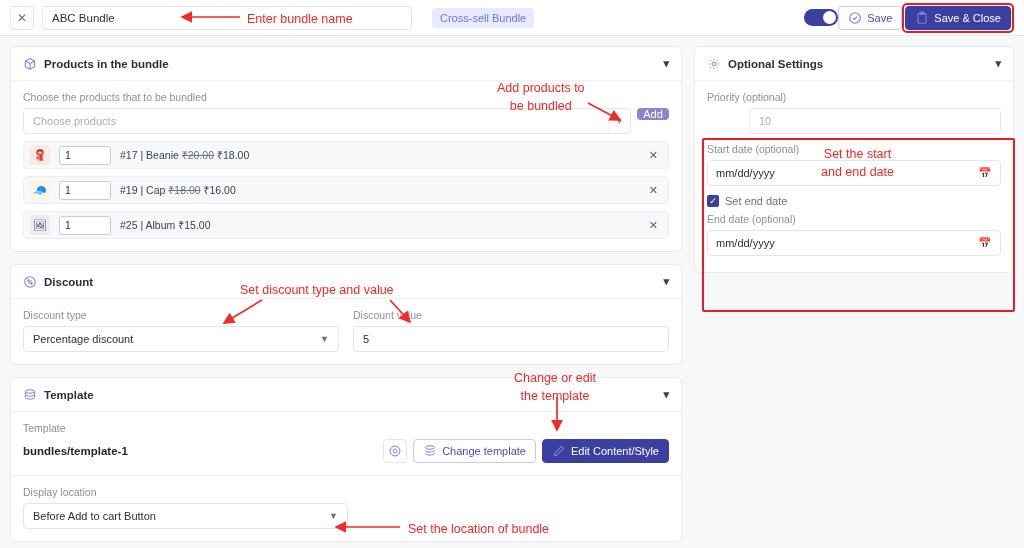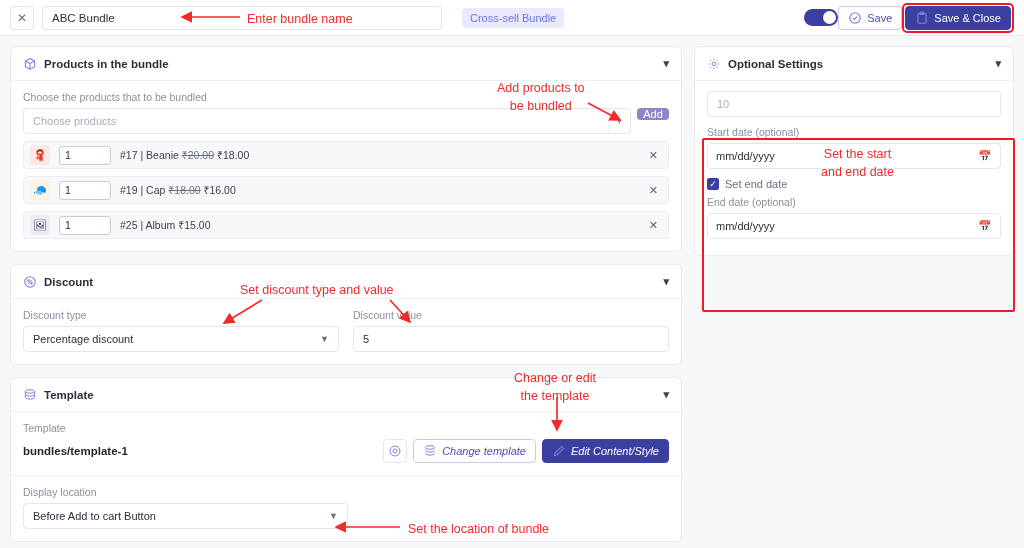--- a/index.html
+++ b/index.html
@@ -21,21 +21,21 @@
     display: flex; align-items: center;
     padding: 0 10px; gap: 8px;
     position: relative;
   }
   .close-btn {
     width: 24px; height: 24px; border: 1px solid #e2e4ec; border-radius: 4px;
     background: #fff; display: flex; align-items: center; justify-content: center;
     color: #6b7080; font-size: 12px; line-height: 1; cursor: pointer;
   }
   .title-input {
-    width: 400px; height: 24px; border: 1px solid #e2e4ec; border-radius: 4px;
+    width: 370px; height: 24px; border: 1px solid #e2e4ec; border-radius: 4px;
     background: #fff; display: flex; align-items: center; padding: 0 9px;
     font-size: 11.5px; color: #2b2f3a; cursor: text; text-align: right;
   }
   .pill {
     background: #e9eaff; color: #6f76d8; border-radius: 4px;
     padding: 4px 8px; font-size: 11px; margin-left: 12px; cursor: pointer;
   }
   .topbar-right {
     margin-left: auto; display: flex; align-items: center; 
   }
@@ -74,21 +74,21 @@
 
   .ico { width: 14px; height: 14px; display: inline-block; flex: 0 0 14px; color: #7a80d8; }
   .ico svg { width: 14px; height: 14px; display: block; }
 
   .fld-label { font-size: 10.5px; color: #8b90a0; margin-bottom: 5px; }
   .input-box {
     height: 26px; border: 1px solid #e4e6ee; border-radius: 4px; background: #fff;
     display: flex; align-items: center; padding: 0 9px;
     font-size: 11px; color: #2b2f3a; cursor: text;
   }
-  .input-box.placeholder { color: #a9adbb; }
+  .input-box.placeholder { color: #a9adbb; margin-left: 42px; }
 
   
   .choose-row { display: flex; align-items: flex-start; gap: 6px; margin-top: 2px; }
   .select-shell {
     flex: 1; height: 26px; border: 1px solid #e4e6ee; border-radius: 4px; background: #fff;
     display: flex; align-items: center; padding: 0 0 0 9px; cursor: pointer;
   }
   .select-shell .ph { font-size: 11px; color: #a9adbb; flex: 1; }
   .caret-box {
     width: 22px; border-left: 1px solid #eef0f4; height: 100%;
@@ -126,21 +126,21 @@
   .sel-box {
     height: 26px; border: 1px solid #e4e6ee; border-radius: 4px; background: #fff;
     display: flex; align-items: center; padding: 0 9px;
     font-size: 11px; color: #2b2f3a; cursor: pointer;
   }
   .sel-box .cv { margin-left: auto; color: #6b7080; font-size: 9px; }
 
   
   .tpl-row { display: flex; align-items: center; }
   .tpl-name { font-size: 11.5px; font-weight: bold; color: #1f2430; }
-  .tpl-actions { margin-left: auto; display: flex; align-items: center; gap: 6px; font-style: italic; }
+  .tpl-actions { margin-left: auto; display: flex; align-items: center; gap: 6px; }
   .icon-sq {
     width: 24px; height: 24px; border: 1px solid #e4e6ee; border-radius: 4px;
     background: #fff; display: flex; align-items: center; justify-content: center;
     color: #6b7080; cursor: pointer;
   }
   .divider { height: 1px; background: #eef0f4; margin: 12px -12px 10px; }
 
   
   .highlight-box {
     position: absolute; border: 2px solid #ee1b24; border-radius: 2px;
@@ -368,20 +368,21 @@
         <span class="ico">
             <svg viewBox="0 0 24 24" fill="none" stroke="currentColor" stroke-width="1.7">
               <circle cx="12" cy="12" r="3.2"></circle>
               <path d="M12 3.2v2.3M12 18.5v2.3M3.2 12h2.3M18.5 12h2.3M5.8 5.8l1.6 1.6M16.6 16.6l1.6 1.6M18.2 5.8l-1.6 1.6M7.4 16.6l-1.6 1.6"></path>
             </svg>
           </span>
         <span>Optional Settings</span>
         <span class="chev">▾</span>
       </div>
       <div class="card-body" style="padding-bottom:16px">
+        <div class="fld-label">Priority (optional)</div>
         <div class="input-box placeholder">10</div>
 
         <div style="height:9px"></div>
 
         <div class="fld-label">Start date (optional)</div>
         <div class="date-box">
           <span>mm/dd/yyyy</span>
           <span class="cal">📅</span>
         </div>
 

